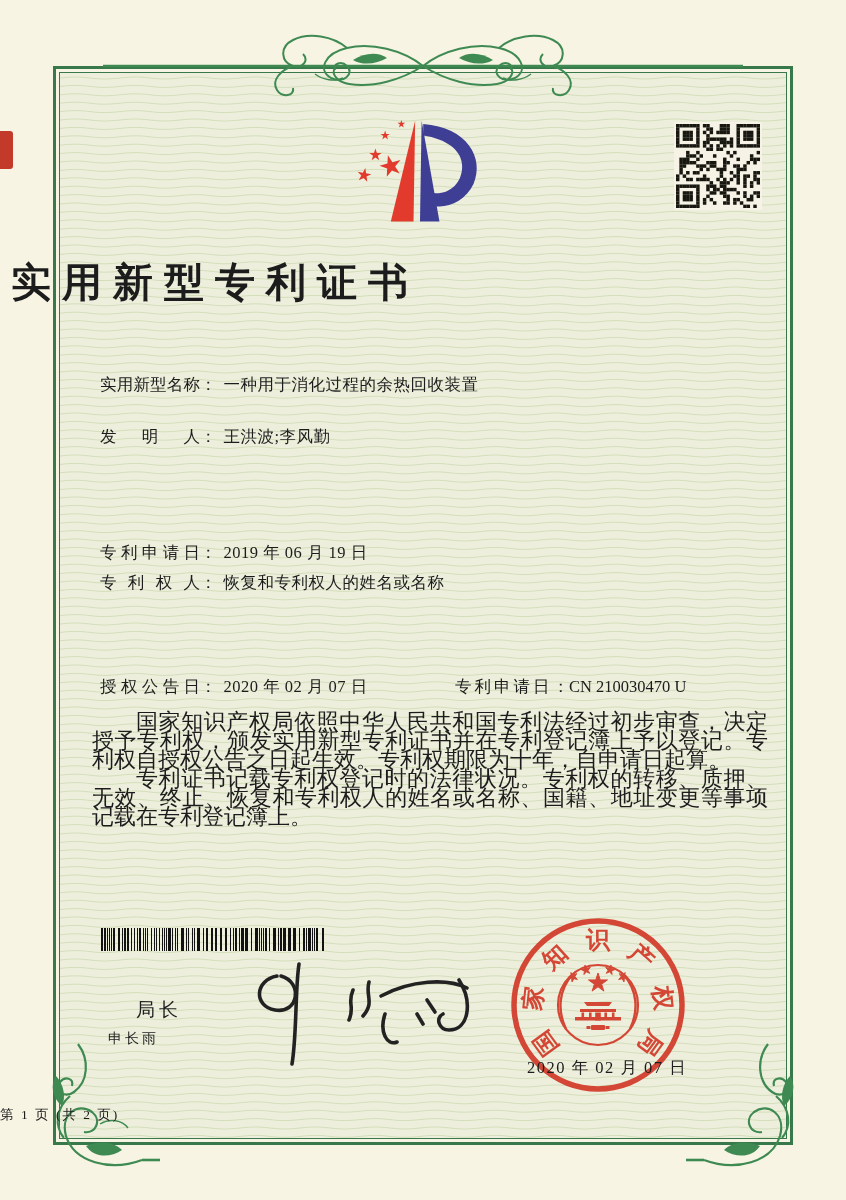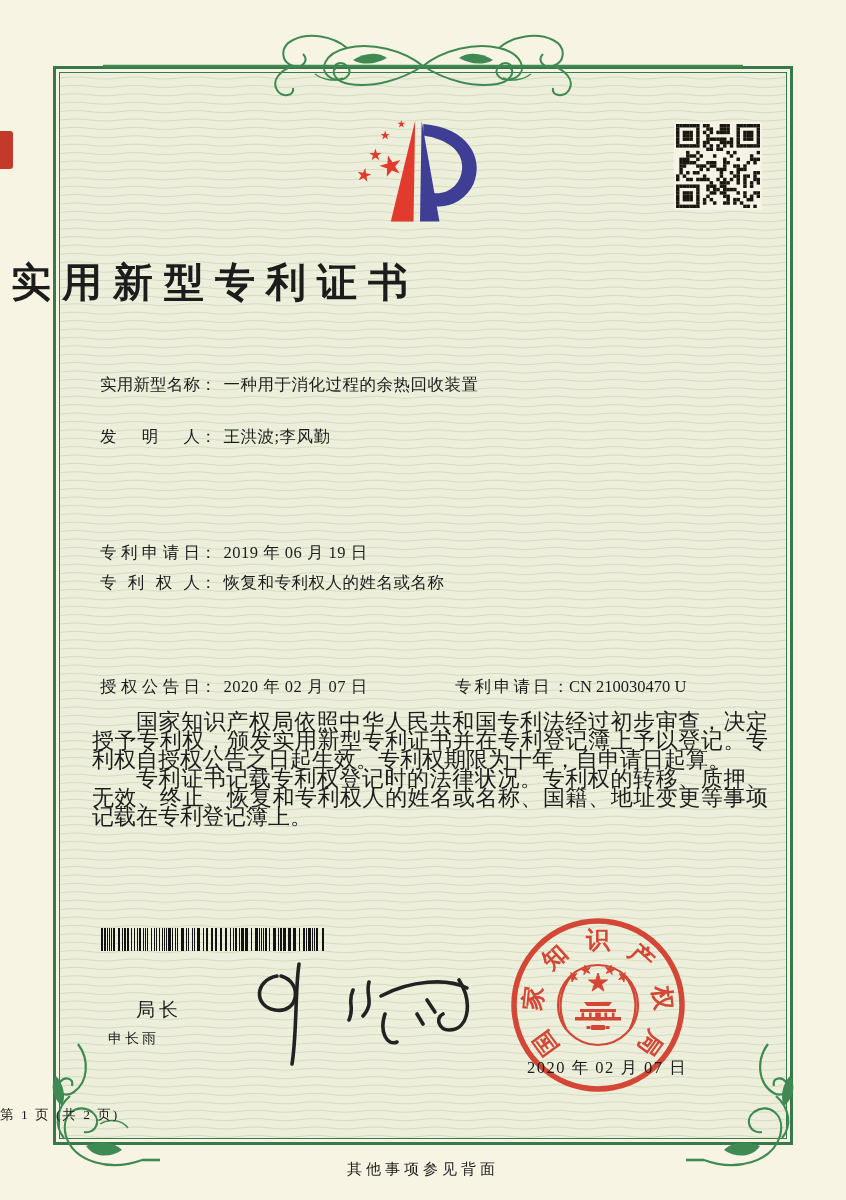--- a/index.html
+++ b/index.html
@@ -529,15 +529,14 @@
         <rect x="-7" y="20" width="14" height="5" rx="1" stroke="none"></rect>
         <rect x="-11.5" y="21" width="4" height="3" stroke="none"></rect>
         <rect x="7.5" y="21" width="4" height="3" stroke="none"></rect>
         <path d="M-32,24 C-41,5 -39,-15 -26,-30" fill="none" stroke-width="2.4"></path>
         <path d="M32,24 C41,5 39,-15 26,-30" fill="none" stroke-width="2.4"></path>
       </g>
     </svg>
     <div class="seal-date">2020 年 02 月 07 日</div>
 
     <div class="page-footer">第 1 页 (共 2 页)</div>
-    <div class="back-note">其他事项参见背面</div>
   </div>
 </div>
 
 </body></html>

